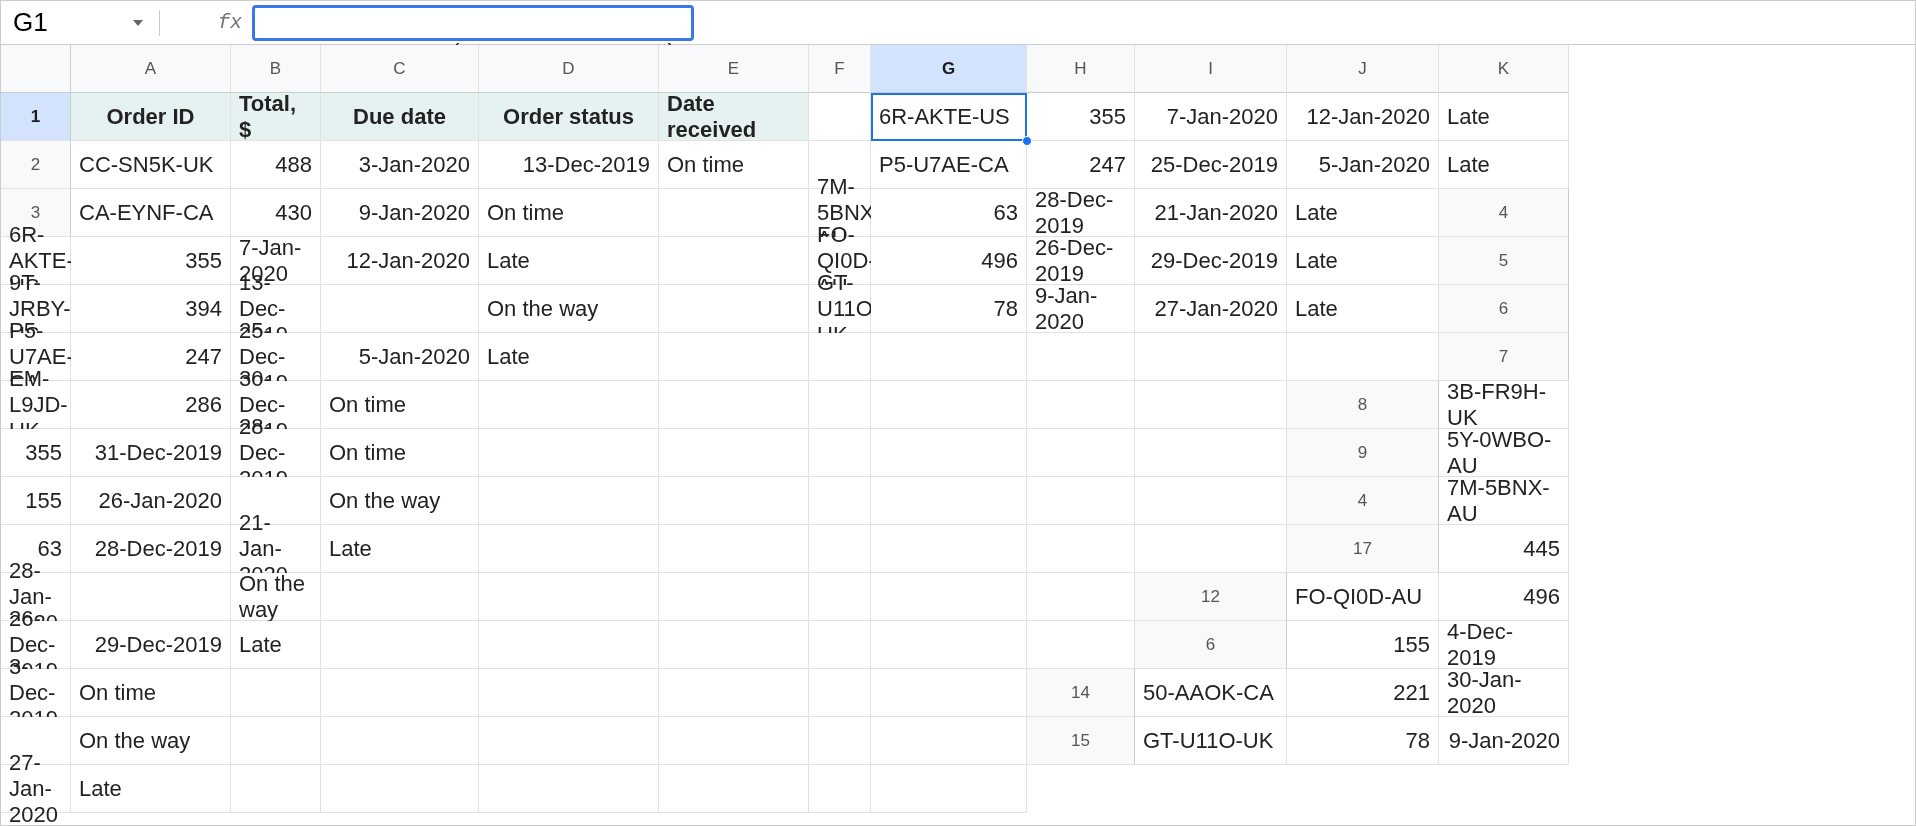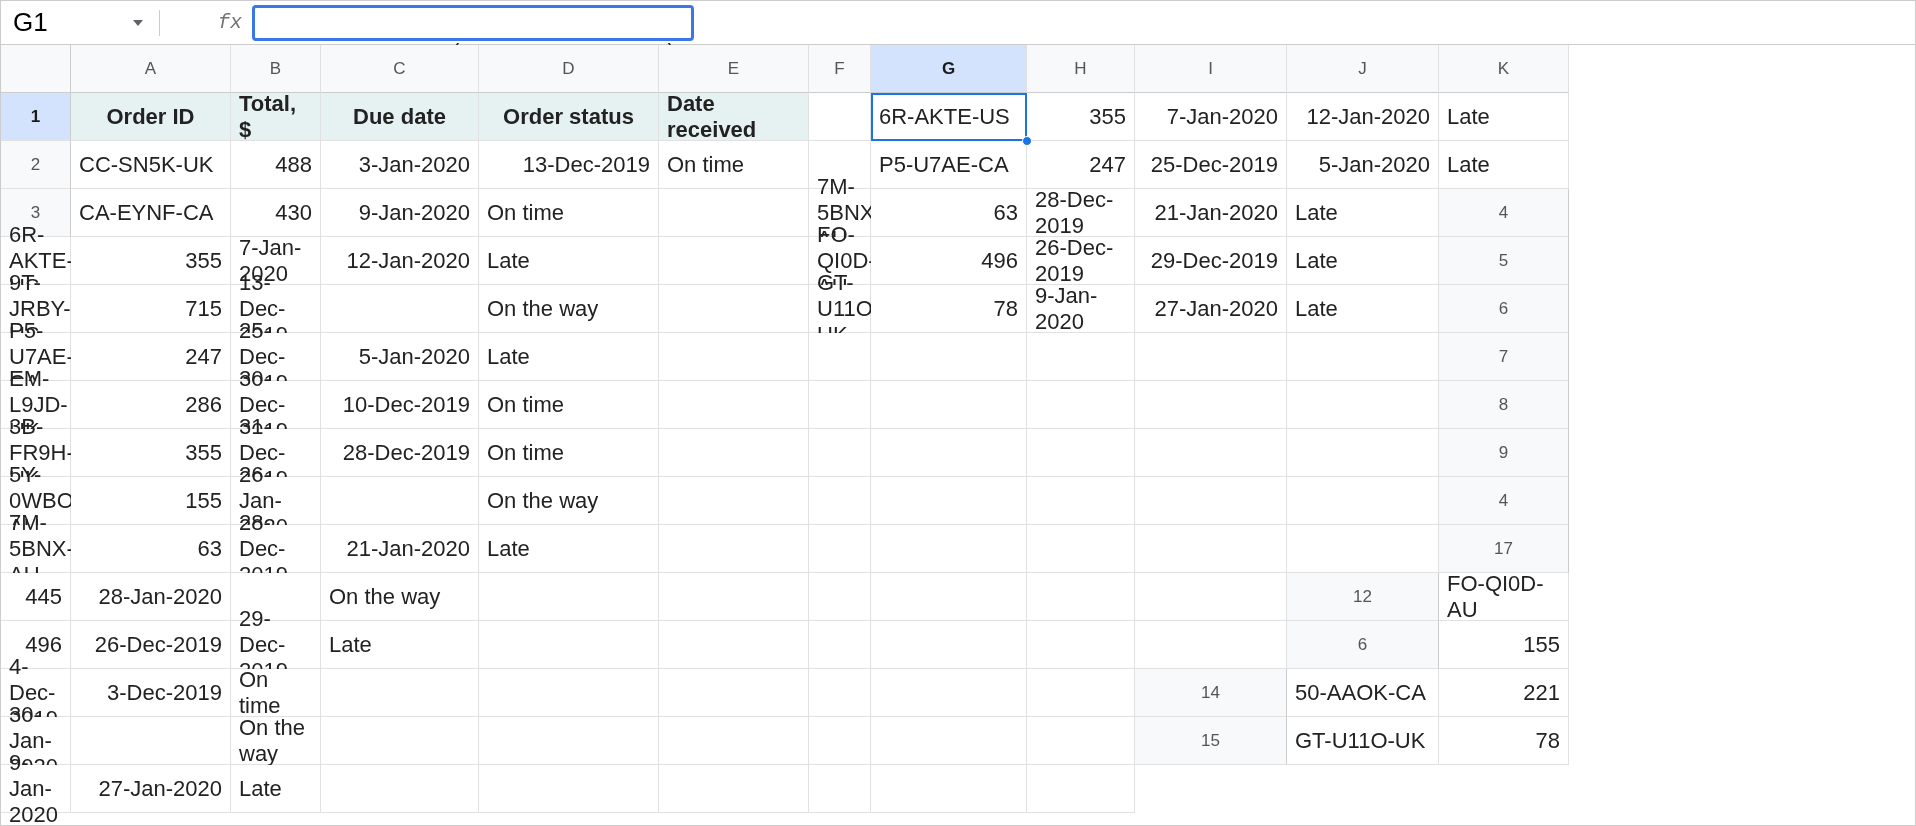--- a/index.html
+++ b/index.html
@@ -247,21 +247,21 @@
       <div class="al-right">12-Jan-2020</div>
       <div class="al-left">Late</div>
       <div class="al-left"></div>
       <div class="al-left">FO-QI0D-AU</div>
       <div class="al-right">496</div>
       <div class="al-right">26-Dec-2019</div>
       <div class="al-right">29-Dec-2019</div>
       <div class="al-left">Late</div>
       <div class="row-hdr">5</div>
       <div class="al-left">9T-JRBY-US</div>
-      <div class="al-right">715</div>
+      <div class="al-right">394</div>
       <div class="al-right">13-Dec-2019</div>
       <div class="al-right"></div>
       <div class="al-left">On the way</div>
       <div class="al-left"></div>
       <div class="al-left">GT-U11O-UK</div>
       <div class="al-right">78</div>
       <div class="al-right">9-Jan-2020</div>
       <div class="al-right">27-Jan-2020</div>
       <div class="al-left">Late</div>
       <div class="row-hdr">6</div>
@@ -273,21 +273,20 @@
       <div class="al-left"></div>
       <div class="al-left"></div>
       <div class="al-right"></div>
       <div class="al-right"></div>
       <div class="al-right"></div>
       <div class="al-left"></div>
       <div class="row-hdr">7</div>
       <div class="al-left">EM-L9JD-UK</div>
       <div class="al-right">286</div>
       <div class="al-right">30-Dec-2019</div>
-      <div class="al-right">10-Dec-2019</div>
       <div class="al-left">On time</div>
       <div class="al-left"></div>
       <div class="al-left"></div>
       <div class="al-right"></div>
       <div class="al-right"></div>
       <div class="al-right"></div>
       <div class="al-left"></div>
       <div class="row-hdr">8</div>
       <div class="al-left">3B-FR9H-UK</div>
       <div class="al-right">355</div>

